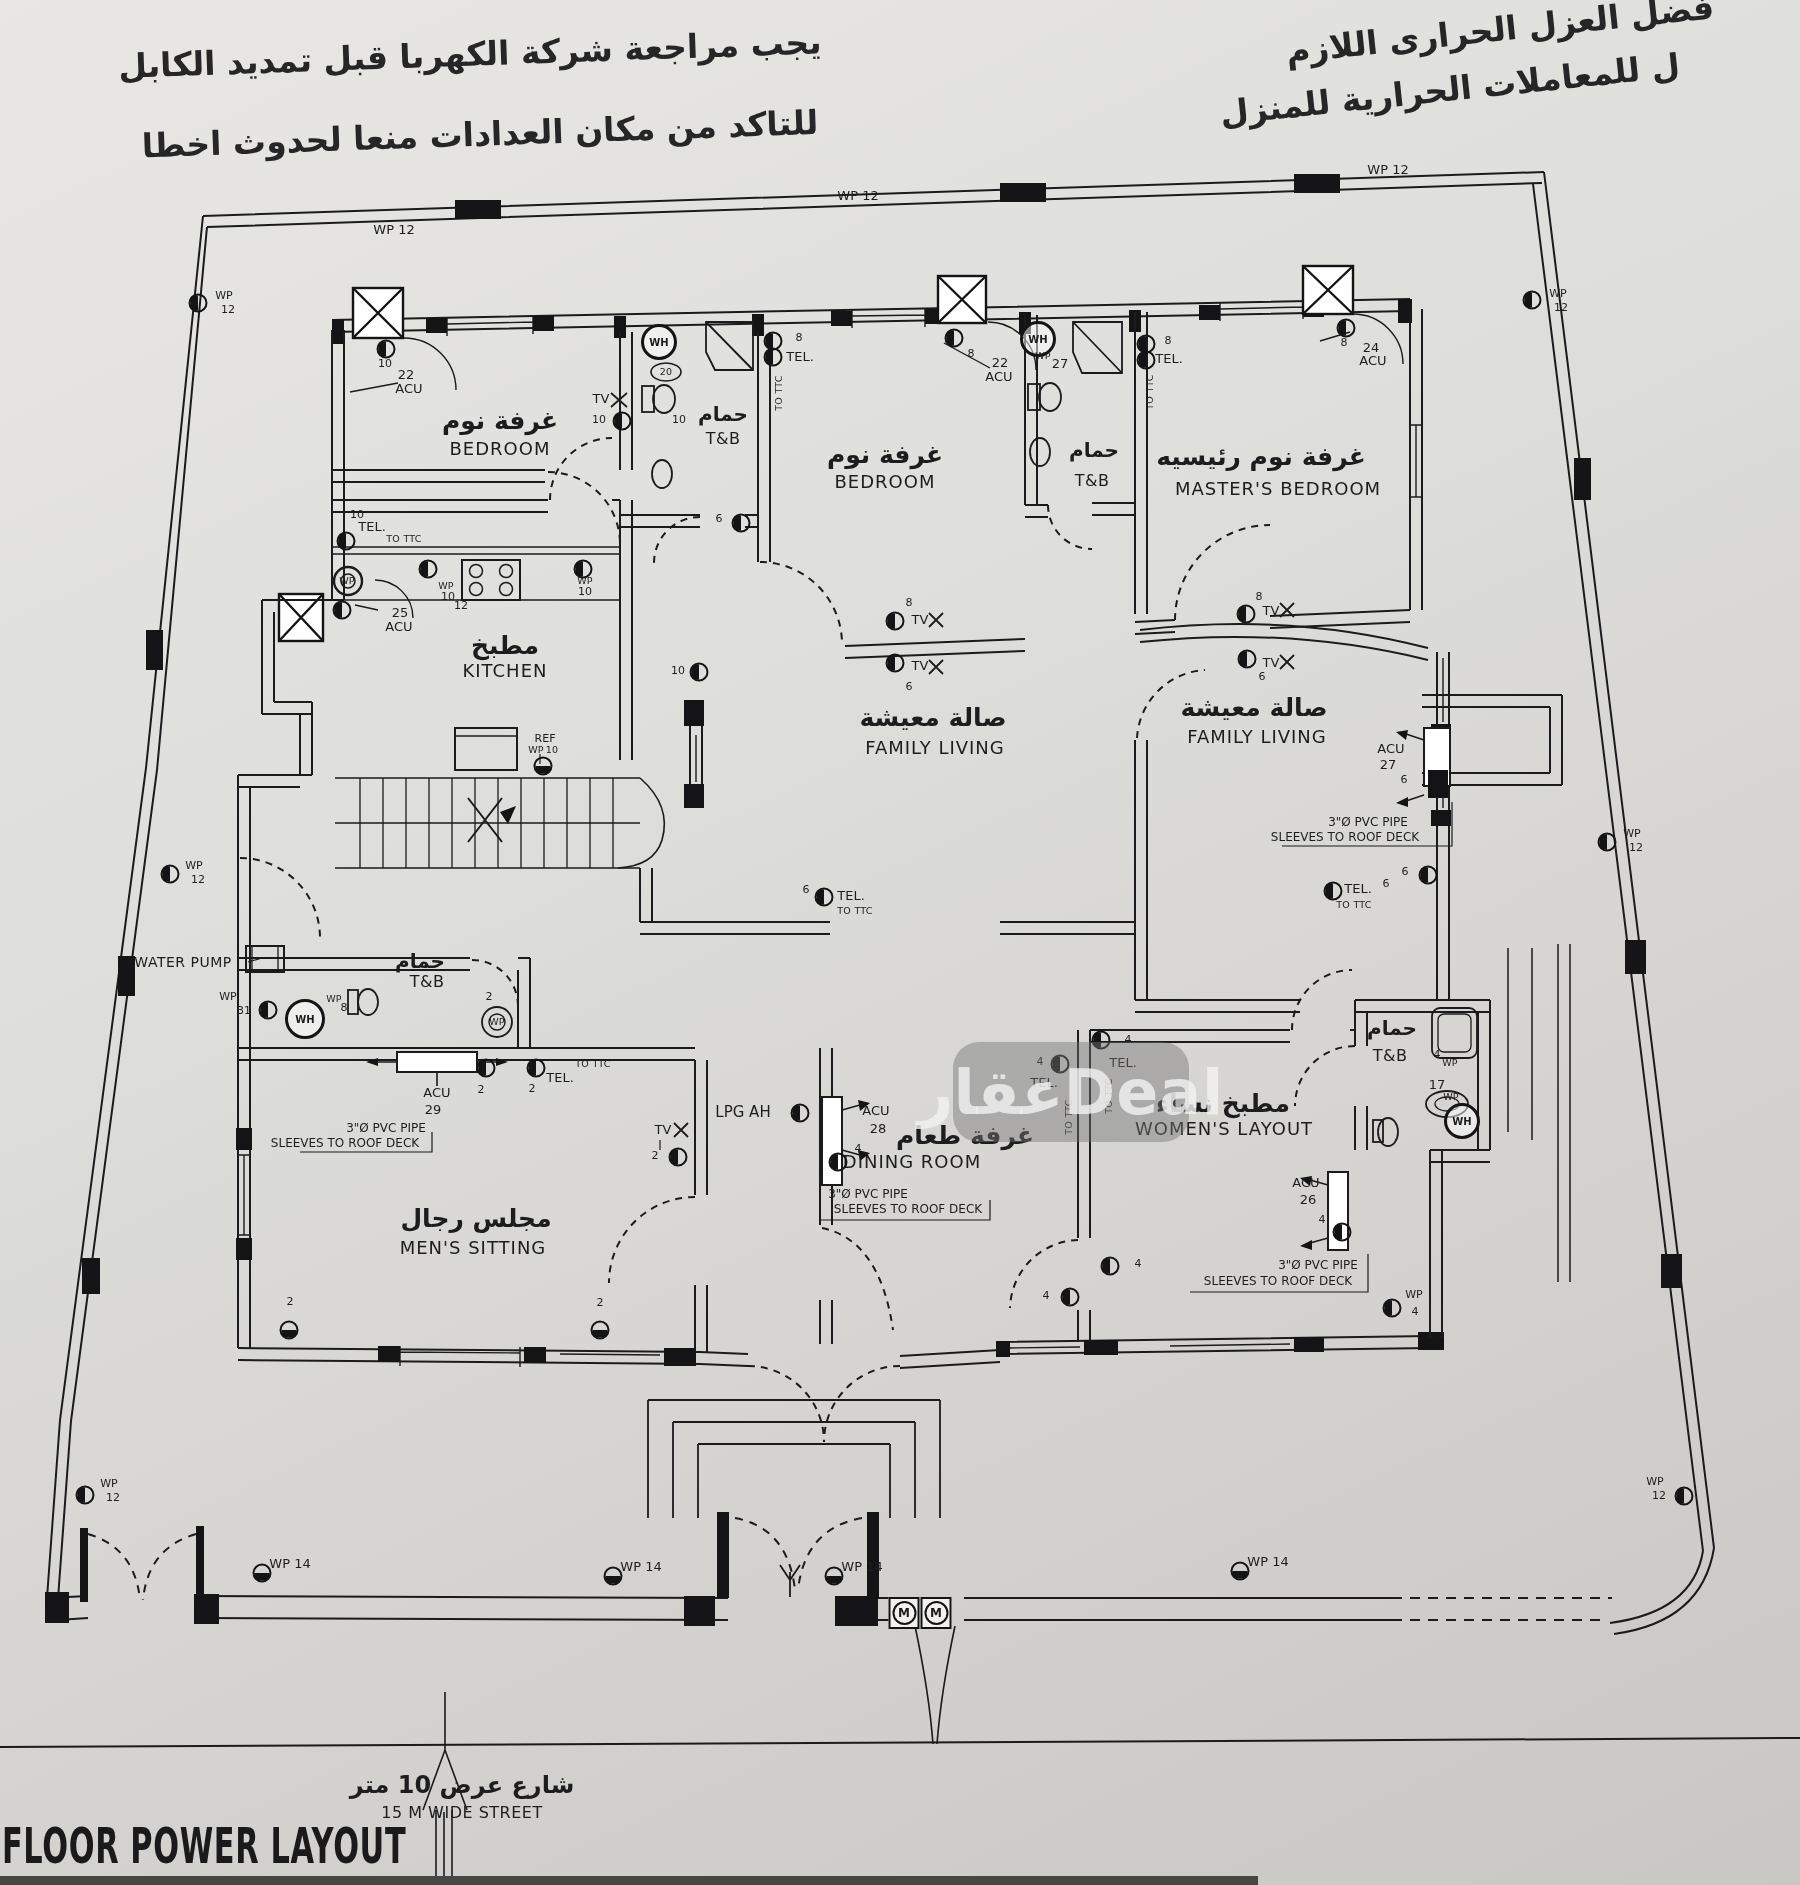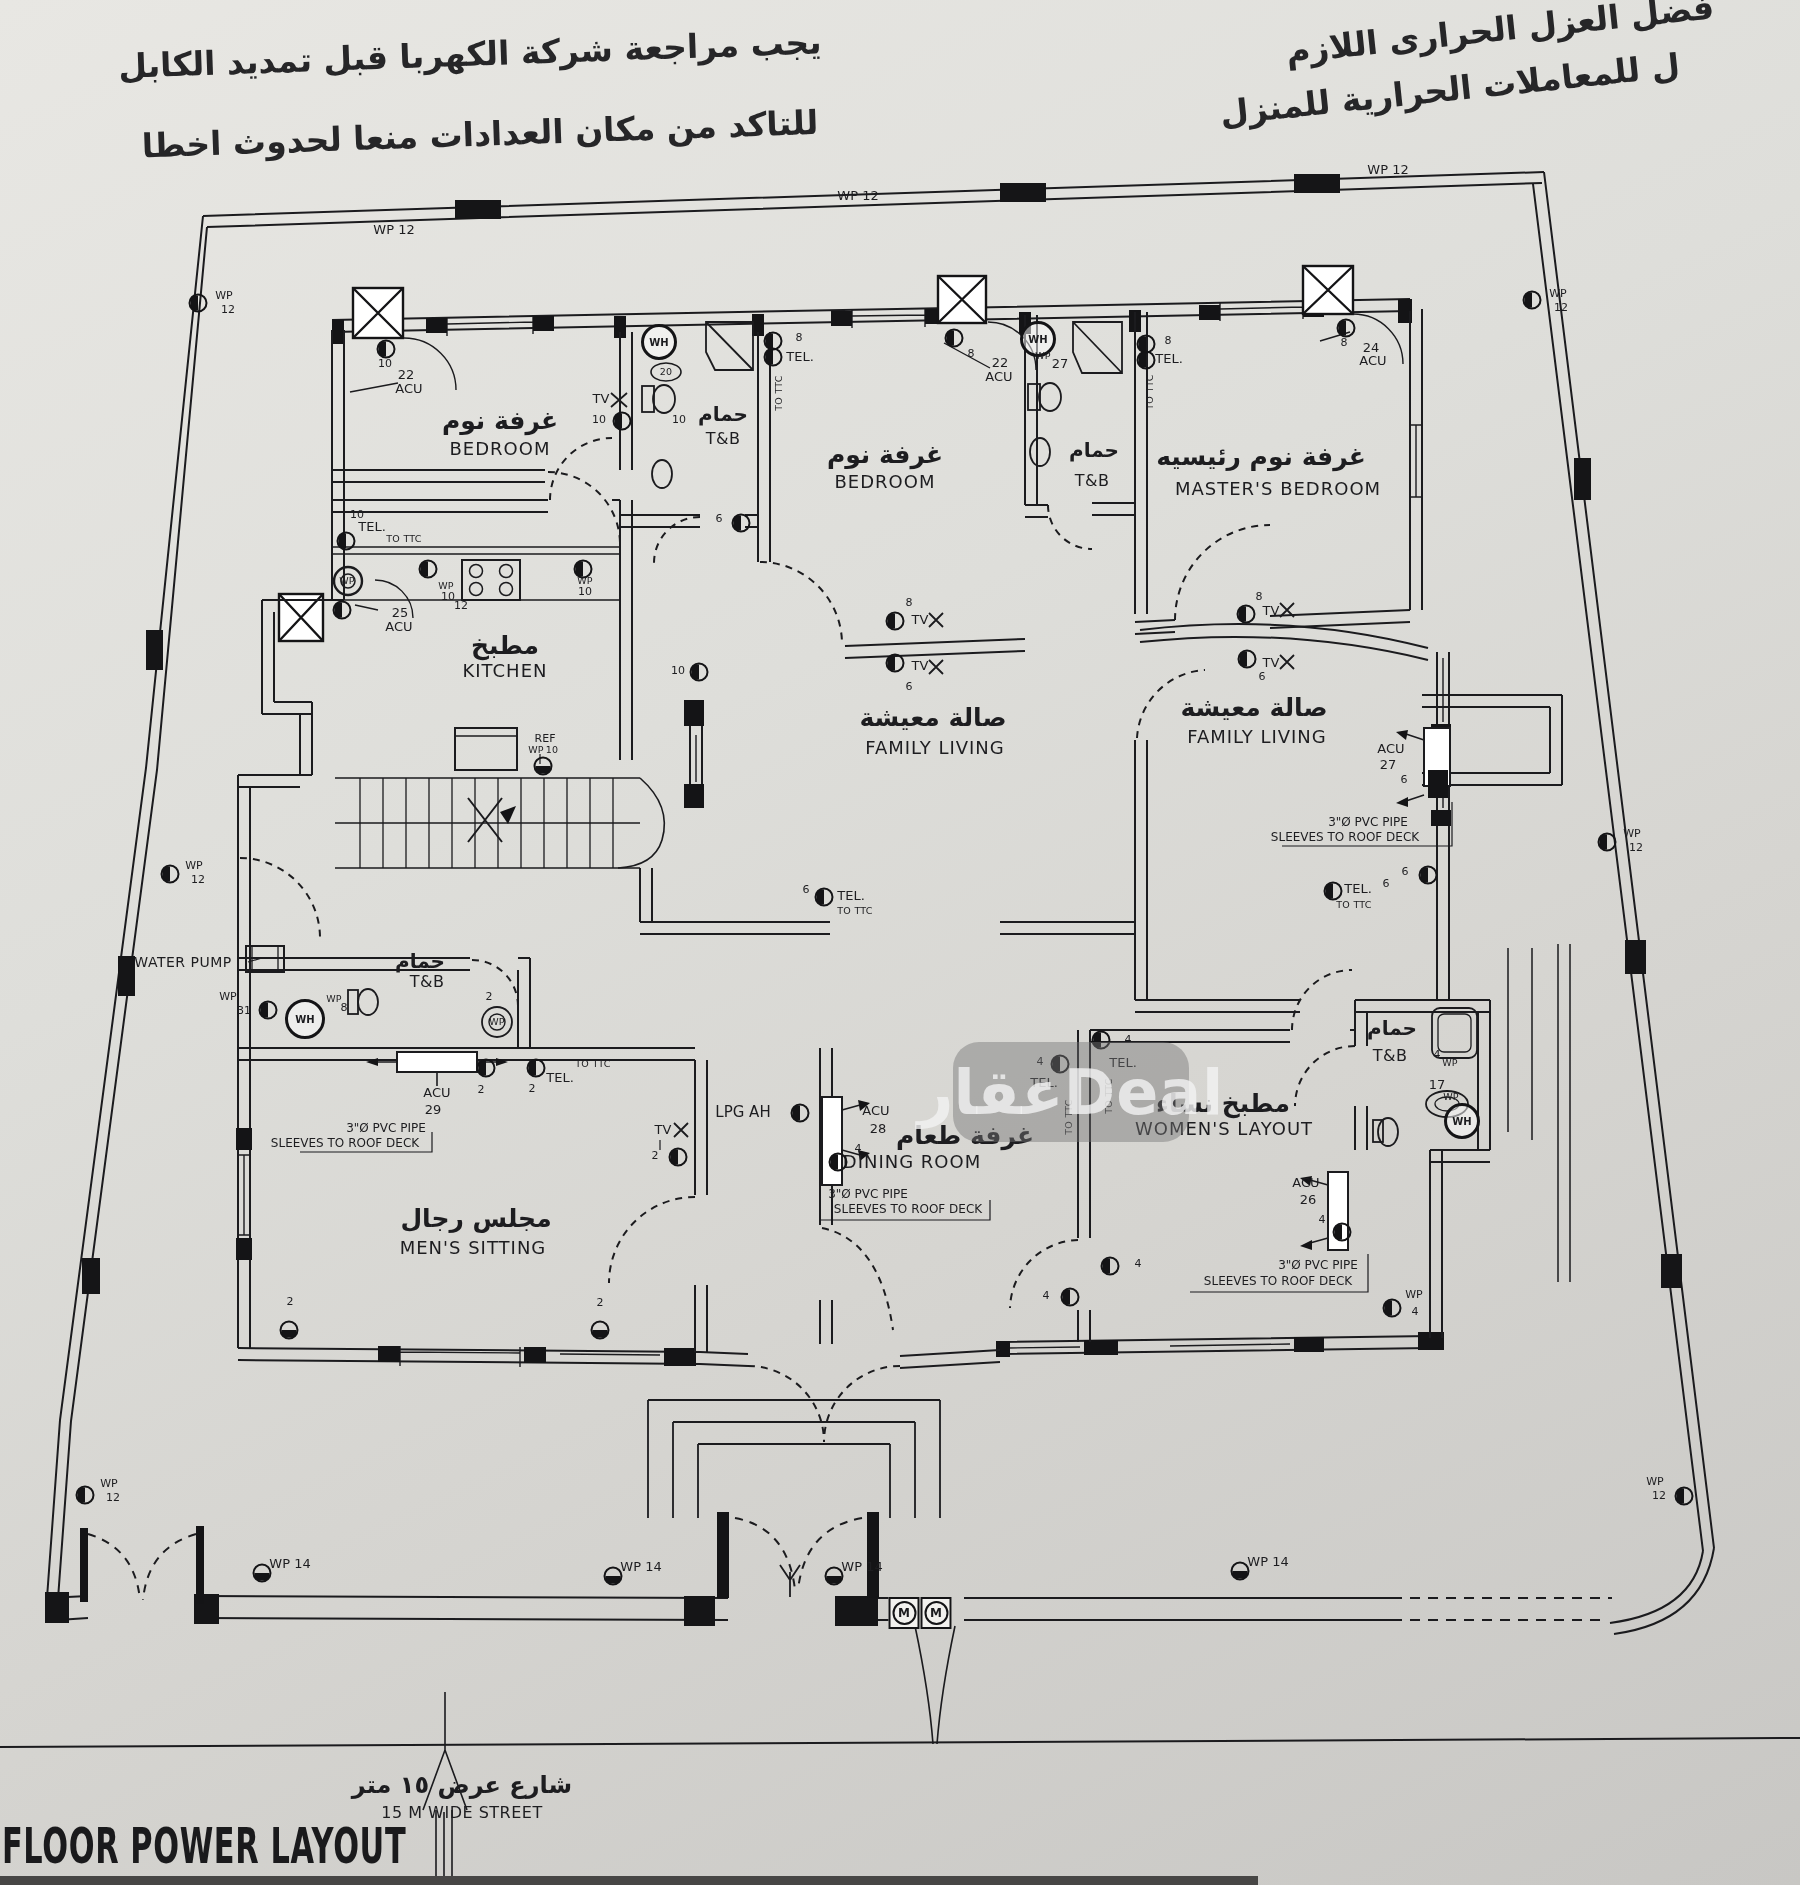--- a/index.html
+++ b/index.html
@@ -497,18 +497,18 @@
 
 <div class="mbox" style="left:904px;top:1613px">
       <div class="mc">M</div>
     </div>
 <div class="mbox" style="left:936px;top:1613px">
       <div class="mc">M</div>
     </div>
 
 <div class="wmark">عقارDeal</div>
 
-<div class="lbl" style="left:462px;top:1786px;font-size:24px;font-weight:bold">شارع عرض ١٥ متر</div>
+<div class="lbl" style="left:462px;top:1786px;font-size:24px;font-weight:bold">شارع عرض 10 متر</div>
 <div class="lbl" style="left:462px;top:1813px;font-size:16px;letter-spacing:.5px">15 M WIDE STREET</div>
 <div class="title">FLOOR POWER LAYOUT</div>
 <div class="strip"></div>
 
 </div>
 
 </body></html>

